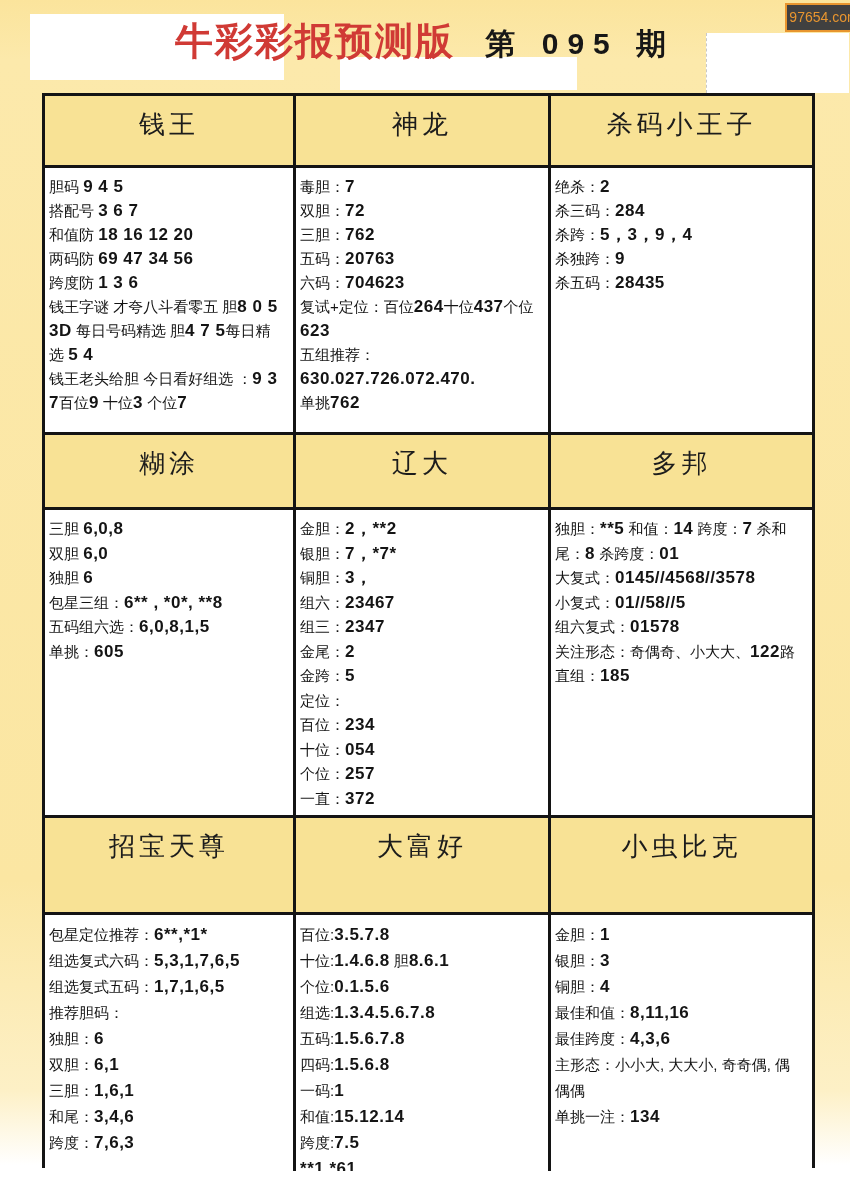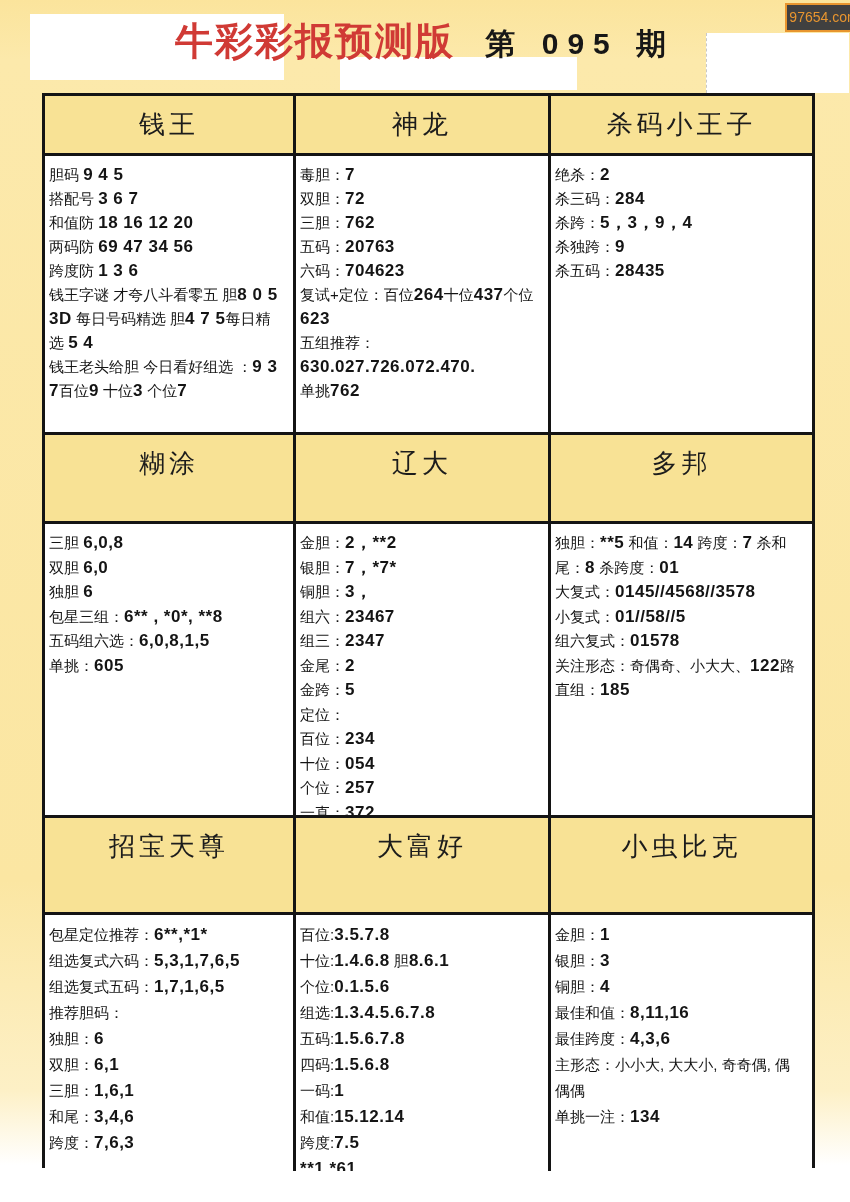--- a/index.html
+++ b/index.html
@@ -32,22 +32,22 @@
     background:#ffffff;
   }
   .cell{box-sizing:border-box;border-right:3px solid #141414;border-bottom:3px solid #141414;display:flex;flex-direction:column;overflow:hidden;background:#ffffff;}
   .cell.col3{border-right:none;}
   .cell.row3{border-bottom:none;}
   .cell-header{
     box-sizing:border-box;background:#f8e295;border-bottom:3px solid #141414;
     text-align:center;padding-top:11px;font-size:26px;color:#1c1c1c;letter-spacing:4px;
     flex:0 0 auto;
   }
-  .row1 .cell-header{height:60px;}
-  .row2 .cell-header{height:89px;}
+  .row1 .cell-header{height:72px;}
+  .row2 .cell-header{height:75px;}
   .row3 .cell-header{height:97px;}
   .cell-body{flex:1 1 auto;padding:7px 8px 4px 4px;color:#141414;}
   .line{font-size:15px;}
   .row1 .line{line-height:24px;}
   .row2 .line{line-height:24.5px;}
   .row3 .line{line-height:26px;}
   .line .num{font-weight:700;font-size:17px;letter-spacing:0.5px;}
 </style>
 </head>
 <body>

